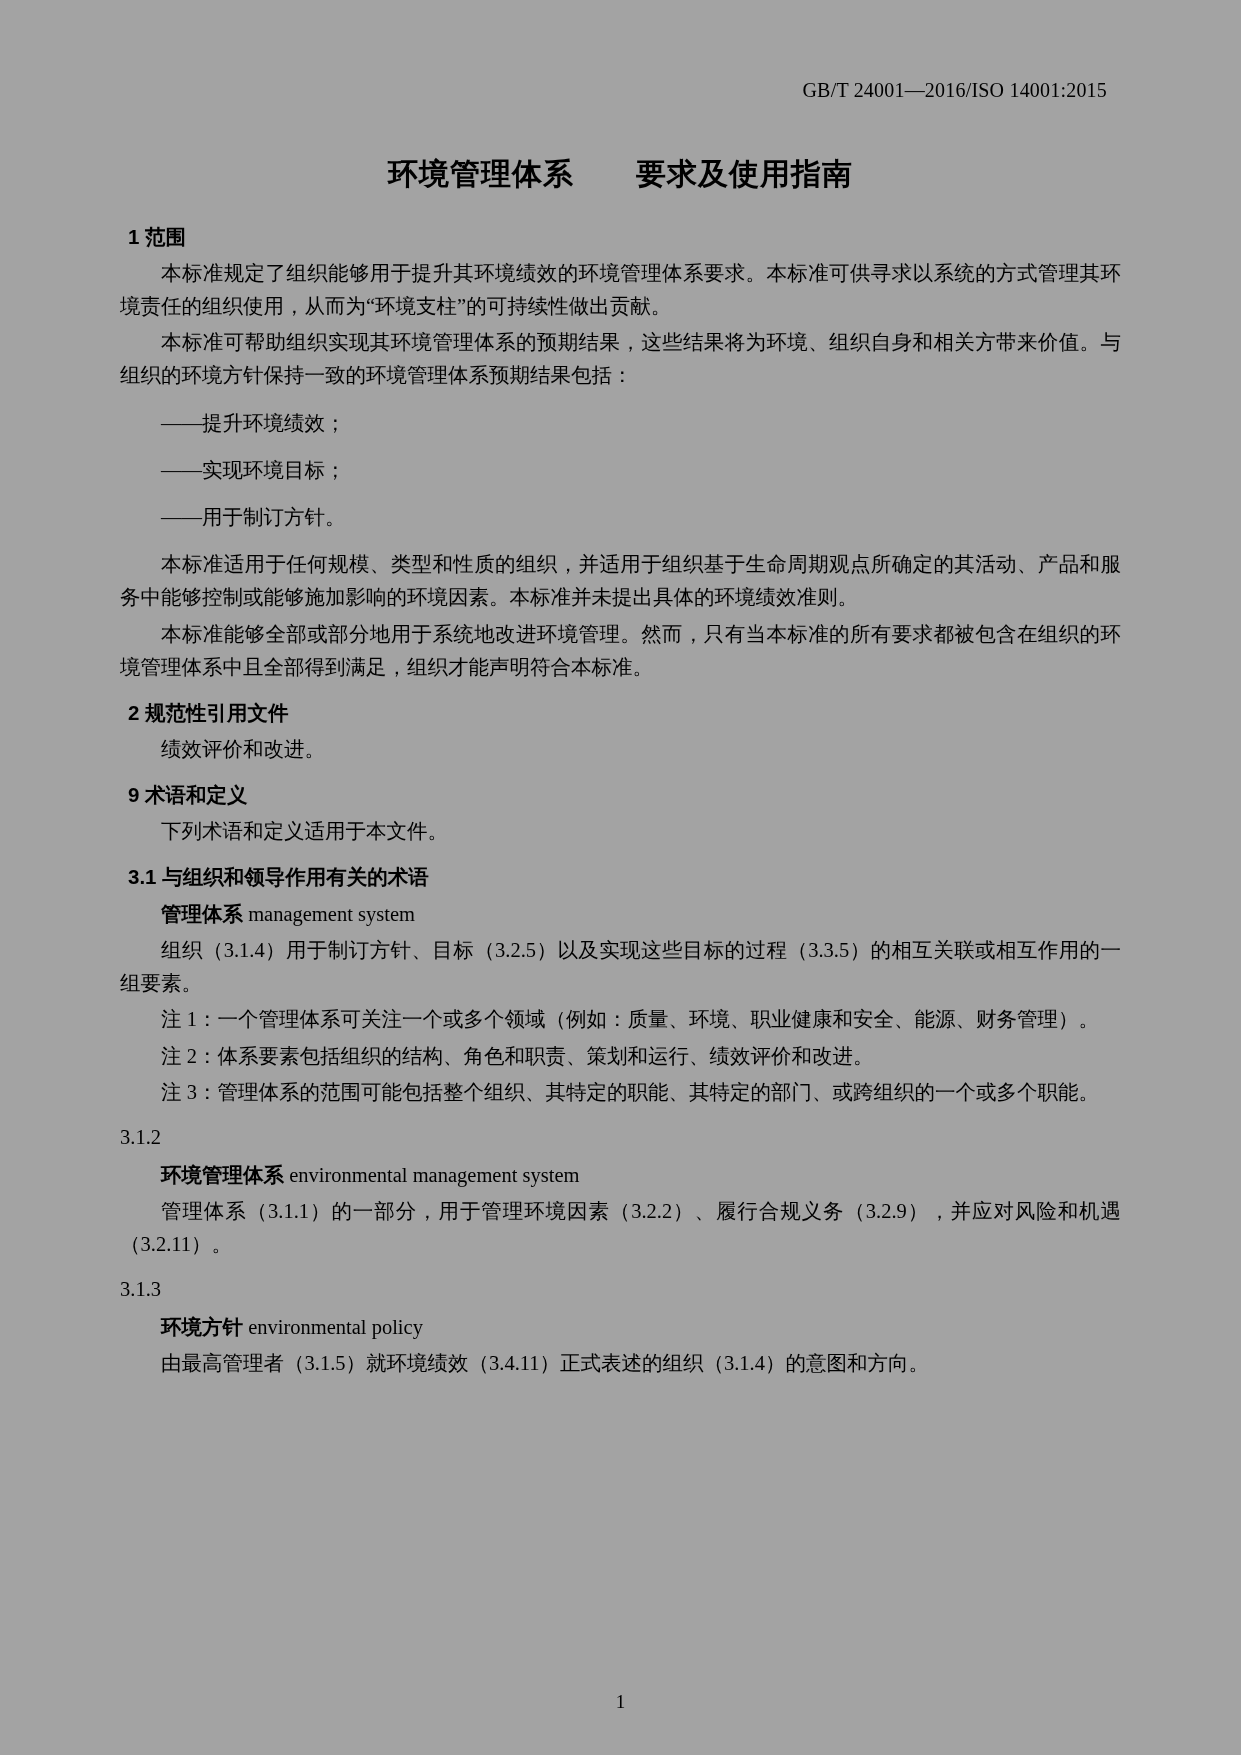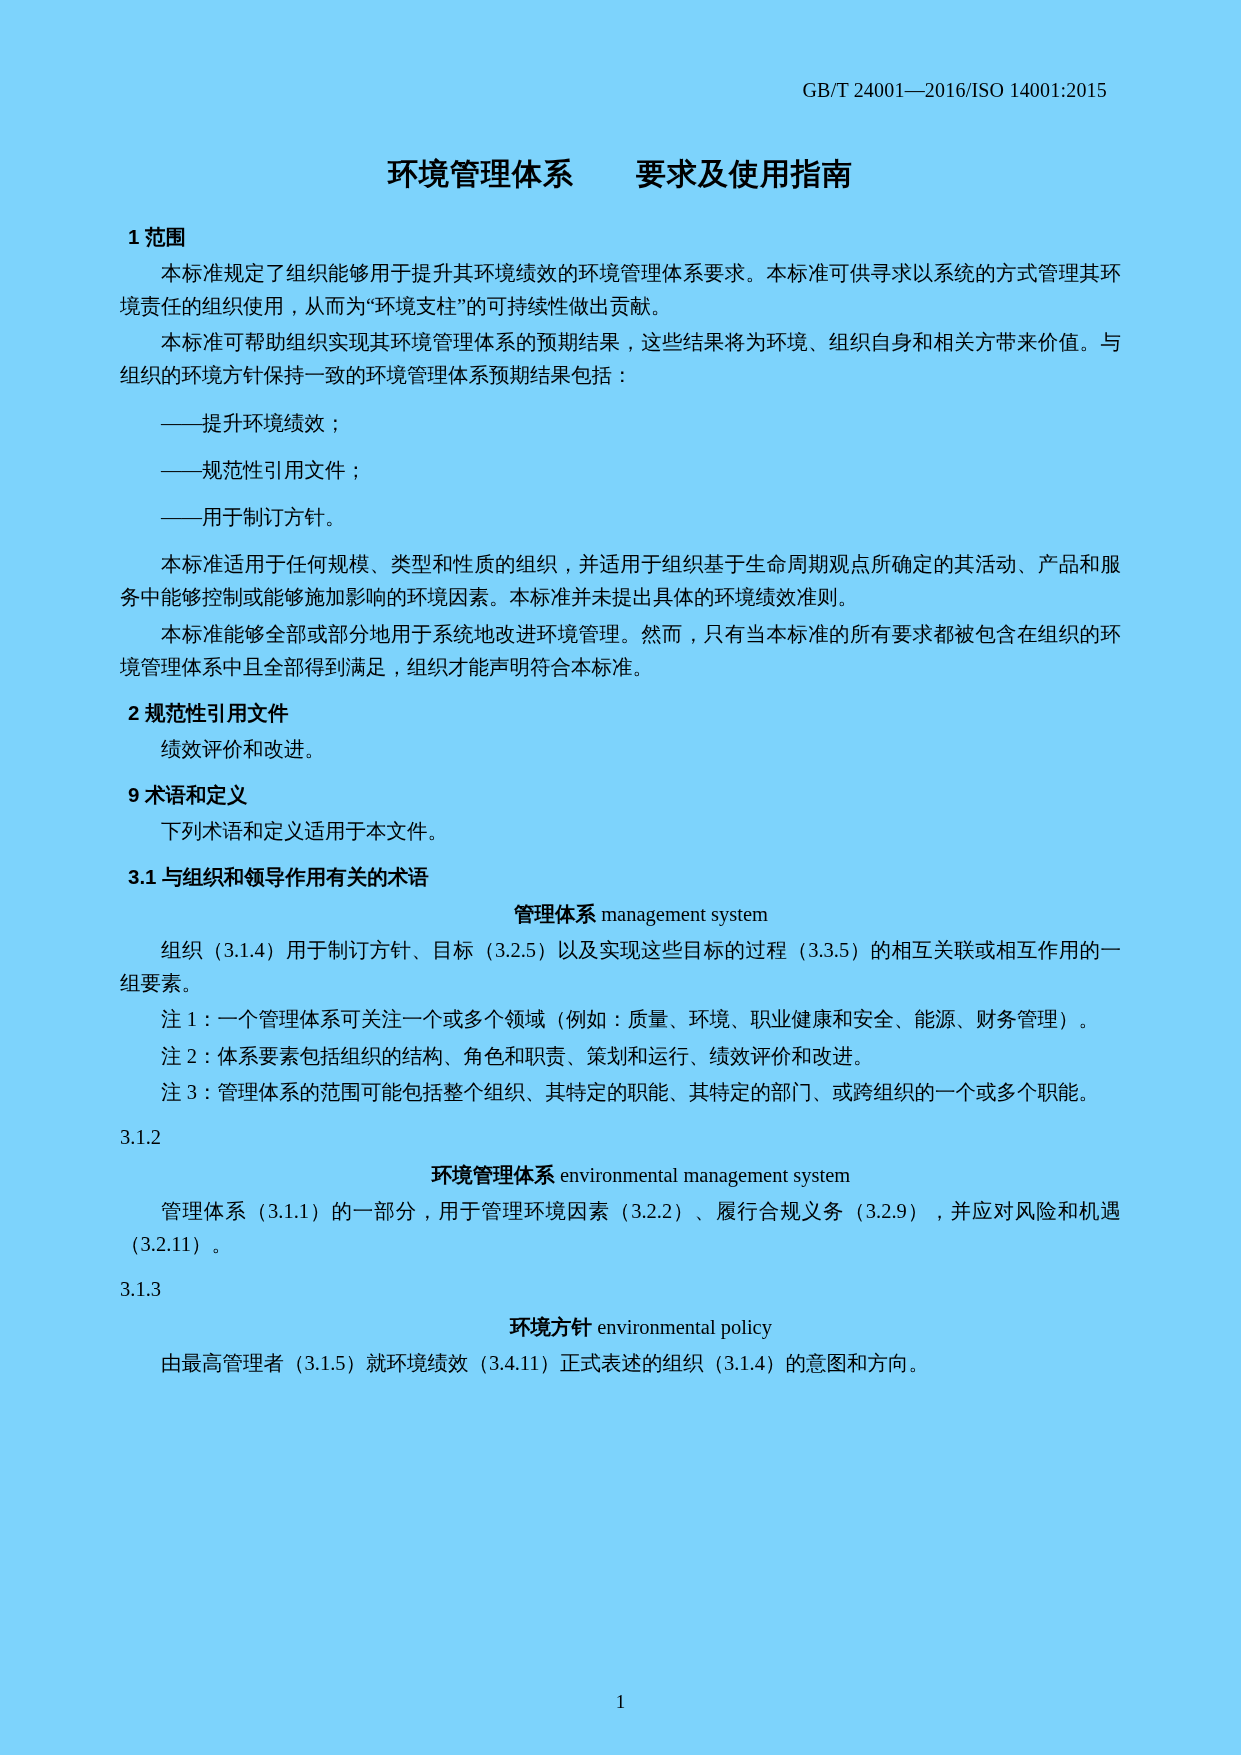--- a/index.html
+++ b/index.html
@@ -9,21 +9,21 @@
   }
   body {
     font-family: "Liberation Serif", serif;
     color: #000000;
   }
   .page {
     position: relative;
     width: 1241px;
     height: 1755px;
     margin: 0 auto;
-    background: #7dd3fc;
+    background: #a3a3a3;
     box-sizing: border-box;
     padding: 78px 120px 40px 120px;
   }
   .header {
     text-align: right;
     font-family: "Liberation Serif", serif;
     font-size: 20px;
     letter-spacing: 0.2px;
     margin: 0 14px 0 0;
     line-height: 1.2;
@@ -64,21 +64,20 @@
     line-height: 1.62;
     margin: 14px 0;
     text-indent: 2em;
   }
   .term {
     font-family: "Liberation Serif", serif;
     font-size: 20.5px;
     line-height: 1.62;
     margin: 1px 0;
     text-indent: 2em;
-    text-align: center;
   }
   .term b {
     font-family: "Liberation Sans", sans-serif;
     font-weight: bold;
   }
   .term .en {
     font-family: "Liberation Serif", serif;
     font-weight: normal;
   }
   .page-number {
@@ -97,21 +96,21 @@
 <div class="page">
 
   <div class="header">GB/T 24001—2016/ISO 14001:2015</div>
 
   <h1 class="doc-title">环境管理体系　　要求及使用指南</h1>
 
   <div class="clause-head">1 范围</div>
   <p class="body">本标准规定了组织能够用于提升其环境绩效的环境管理体系要求。本标准可供寻求以系统的方式管理其环境责任的组织使用，从而为“环境支柱”的可持续性做出贡献。</p>
   <p class="body">本标准可帮助组织实现其环境管理体系的预期结果，这些结果将为环境、组织自身和相关方带来价值。与组织的环境方针保持一致的环境管理体系预期结果包括：</p>
   <p class="dash">——提升环境绩效；</p>
-  <p class="dash">——规范性引用文件；</p>
+  <p class="dash">——实现环境目标；</p>
   <p class="dash">——用于制订方针。</p>
   <p class="body">本标准适用于任何规模、类型和性质的组织，并适用于组织基于生命周期观点所确定的其活动、产品和服务中能够控制或能够施加影响的环境因素。本标准并未提出具体的环境绩效准则。</p>
   <p class="body">本标准能够全部或部分地用于系统地改进环境管理。然而，只有当本标准的所有要求都被包含在组织的环境管理体系中且全部得到满足，组织才能声明符合本标准。</p>
 
   <div class="clause-head">2 规范性引用文件</div>
   <p class="body">绩效评价和改进。</p>
 
   <div class="clause-head">9 术语和定义</div>
   <p class="body">下列术语和定义适用于本文件。</p>
 

